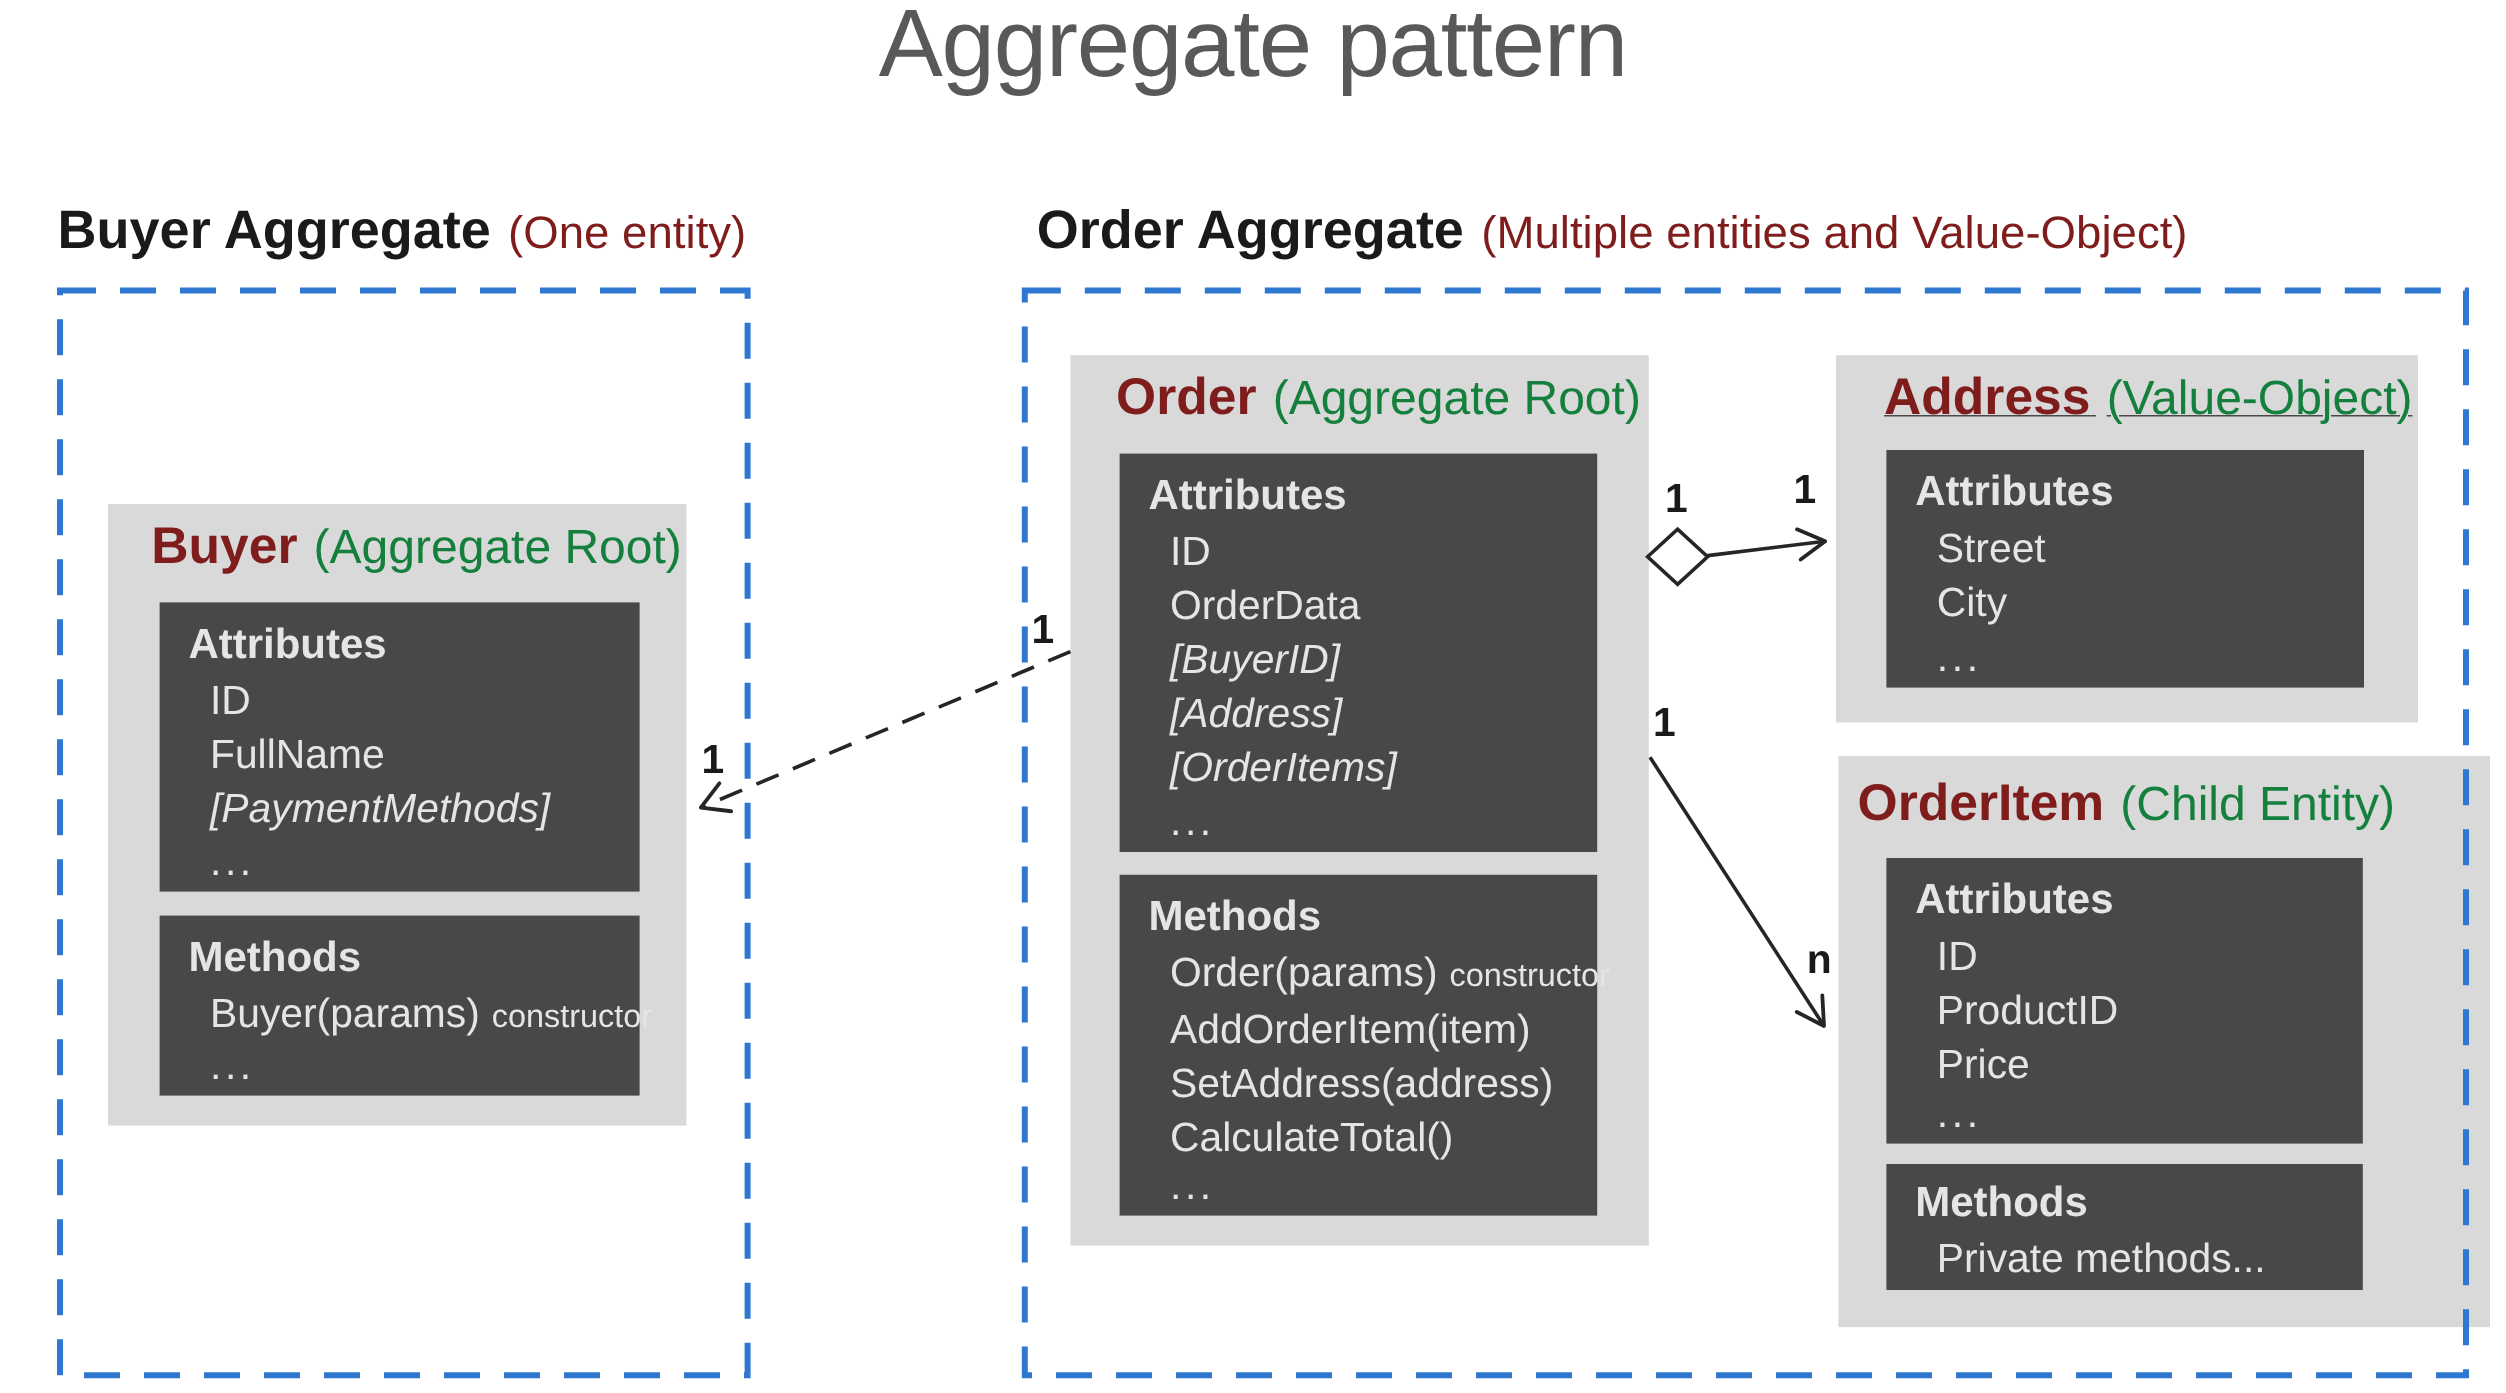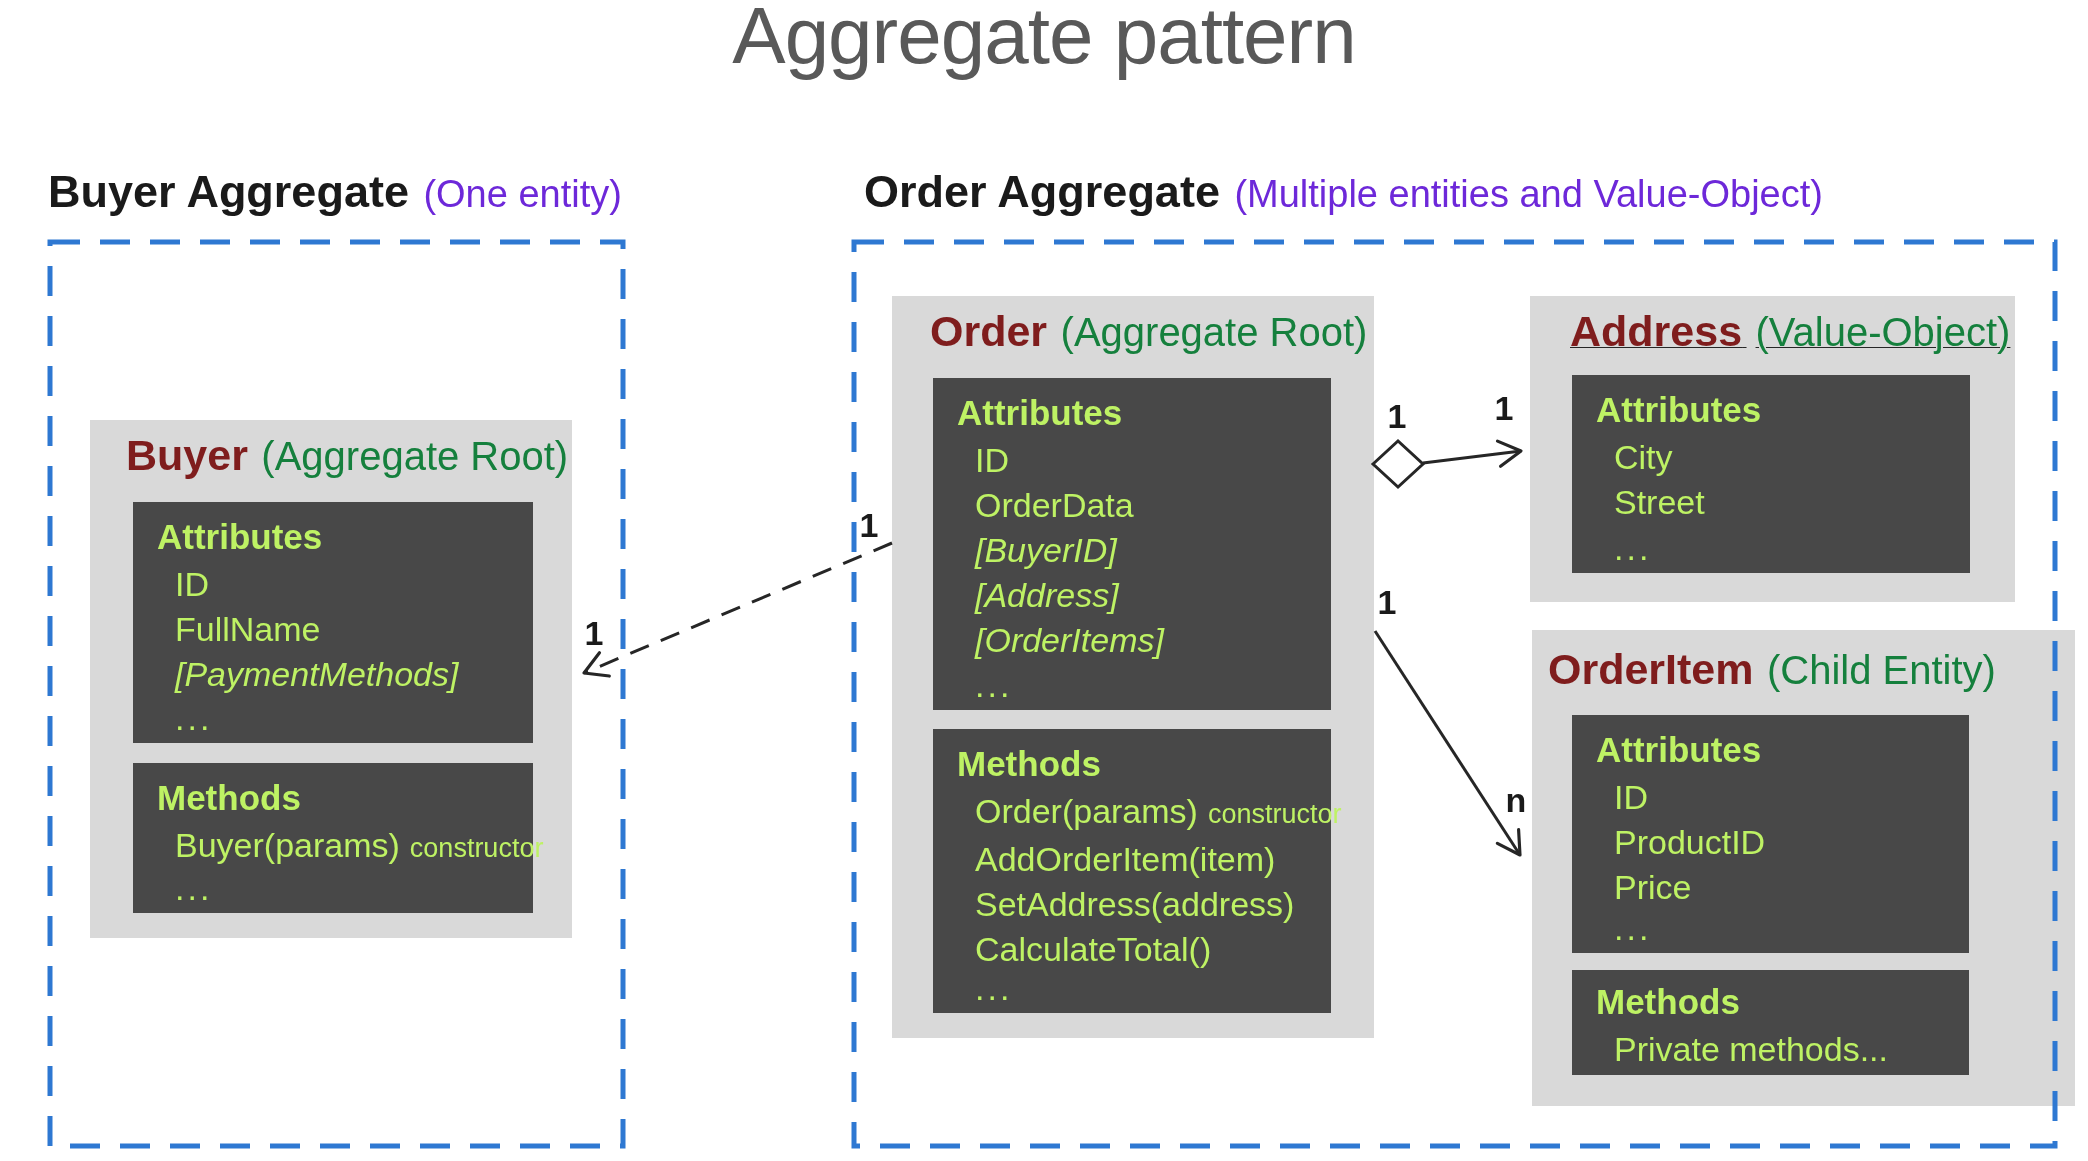--- a/index.html
+++ b/index.html
@@ -8,30 +8,30 @@
   .canvas { position:relative; width:2088px; height:1161px; background:#ffffff; overflow:hidden; }
 
   .page-title {
     position:absolute; left:0; right:0; top:-8px; margin:0;
     text-align:center; font-size:80px; font-weight:400; letter-spacing:-1px;
     color:#595959; line-height:1.1; white-space:nowrap;
   }
 
   .agg-heading { position:absolute; white-space:nowrap; line-height:1.15; }
   .agg-name { font-size:45px; font-weight:700; color:#1a1a1a;text-align:center; }
-  .agg-note { font-size:38px; font-weight:400; color:#6d28d9; margin-left:10px; }
+  .agg-note { font-size:38px; font-weight:400; color:#7f1d1d; margin-left:10px; }
   #buyer-heading { left:48px; top:166px; }
   #order-heading { left:864px; top:166px; }
 
   .class-box { position:absolute; background:#d9d9d9; }
   .class-title { position:absolute; white-space:nowrap; line-height:1.1; }
   .cls-name { font-size:43px; font-weight:700; color:#7f1d1d; }
   .cls-stereo { font-size:40px; font-weight:400; color:#15803d; margin-left:9px; }
 
-  .dark { position:absolute; background:#484848; color:#bef264; }
+  .dark { position:absolute; background:#484848; color:#e5e5e5; }
   .dark .hdr { font-size:35px; font-weight:700; padding:13px 0 3px 24px; line-height:1.25; }
   .dark .item { font-size:34px; font-weight:400; padding-left:42px; line-height:45px; white-space:nowrap; }
   .dark .item.it { font-style:italic; }
   .dark .more { position:absolute; left:42px; bottom:8px; font-size:34px; letter-spacing:3px; line-height:1; }
   .qualifier { font-size:27px; margin-left:10px; }
 
   #buyer-box { left:90px;  top:420px; width:482px; height:518px; }
   #buyer-box .class-title { left:36px; top:12px; }
   #buyer-attrs   { left:43px; top:82px;  width:400px; height:241px; }
   #buyer-methods { left:43px; top:343px; width:400px; height:150px; }
@@ -117,22 +117,22 @@
     </div>
   </div>
 
   <div class="class-box" id="address-box">
     <div class="class-title">
       <span class="cls-name">Address</span>
       <span class="cls-stereo">(Value-Object)</span>
     </div>
     <div class="dark" id="address-attrs">
       <div class="hdr">Attributes</div>
+      <div class="item">Street</div>
       <div class="item">City</div>
-      <div class="item">Street</div>
       <div class="more">...</div>
     </div>
   </div>
 
   <div class="class-box" id="orderitem-box">
     <div class="class-title">
       <span class="cls-name">OrderItem</span>
       <span class="cls-stereo">(Child Entity)</span>
     </div>
     <div class="dark" id="orderitem-attrs">

